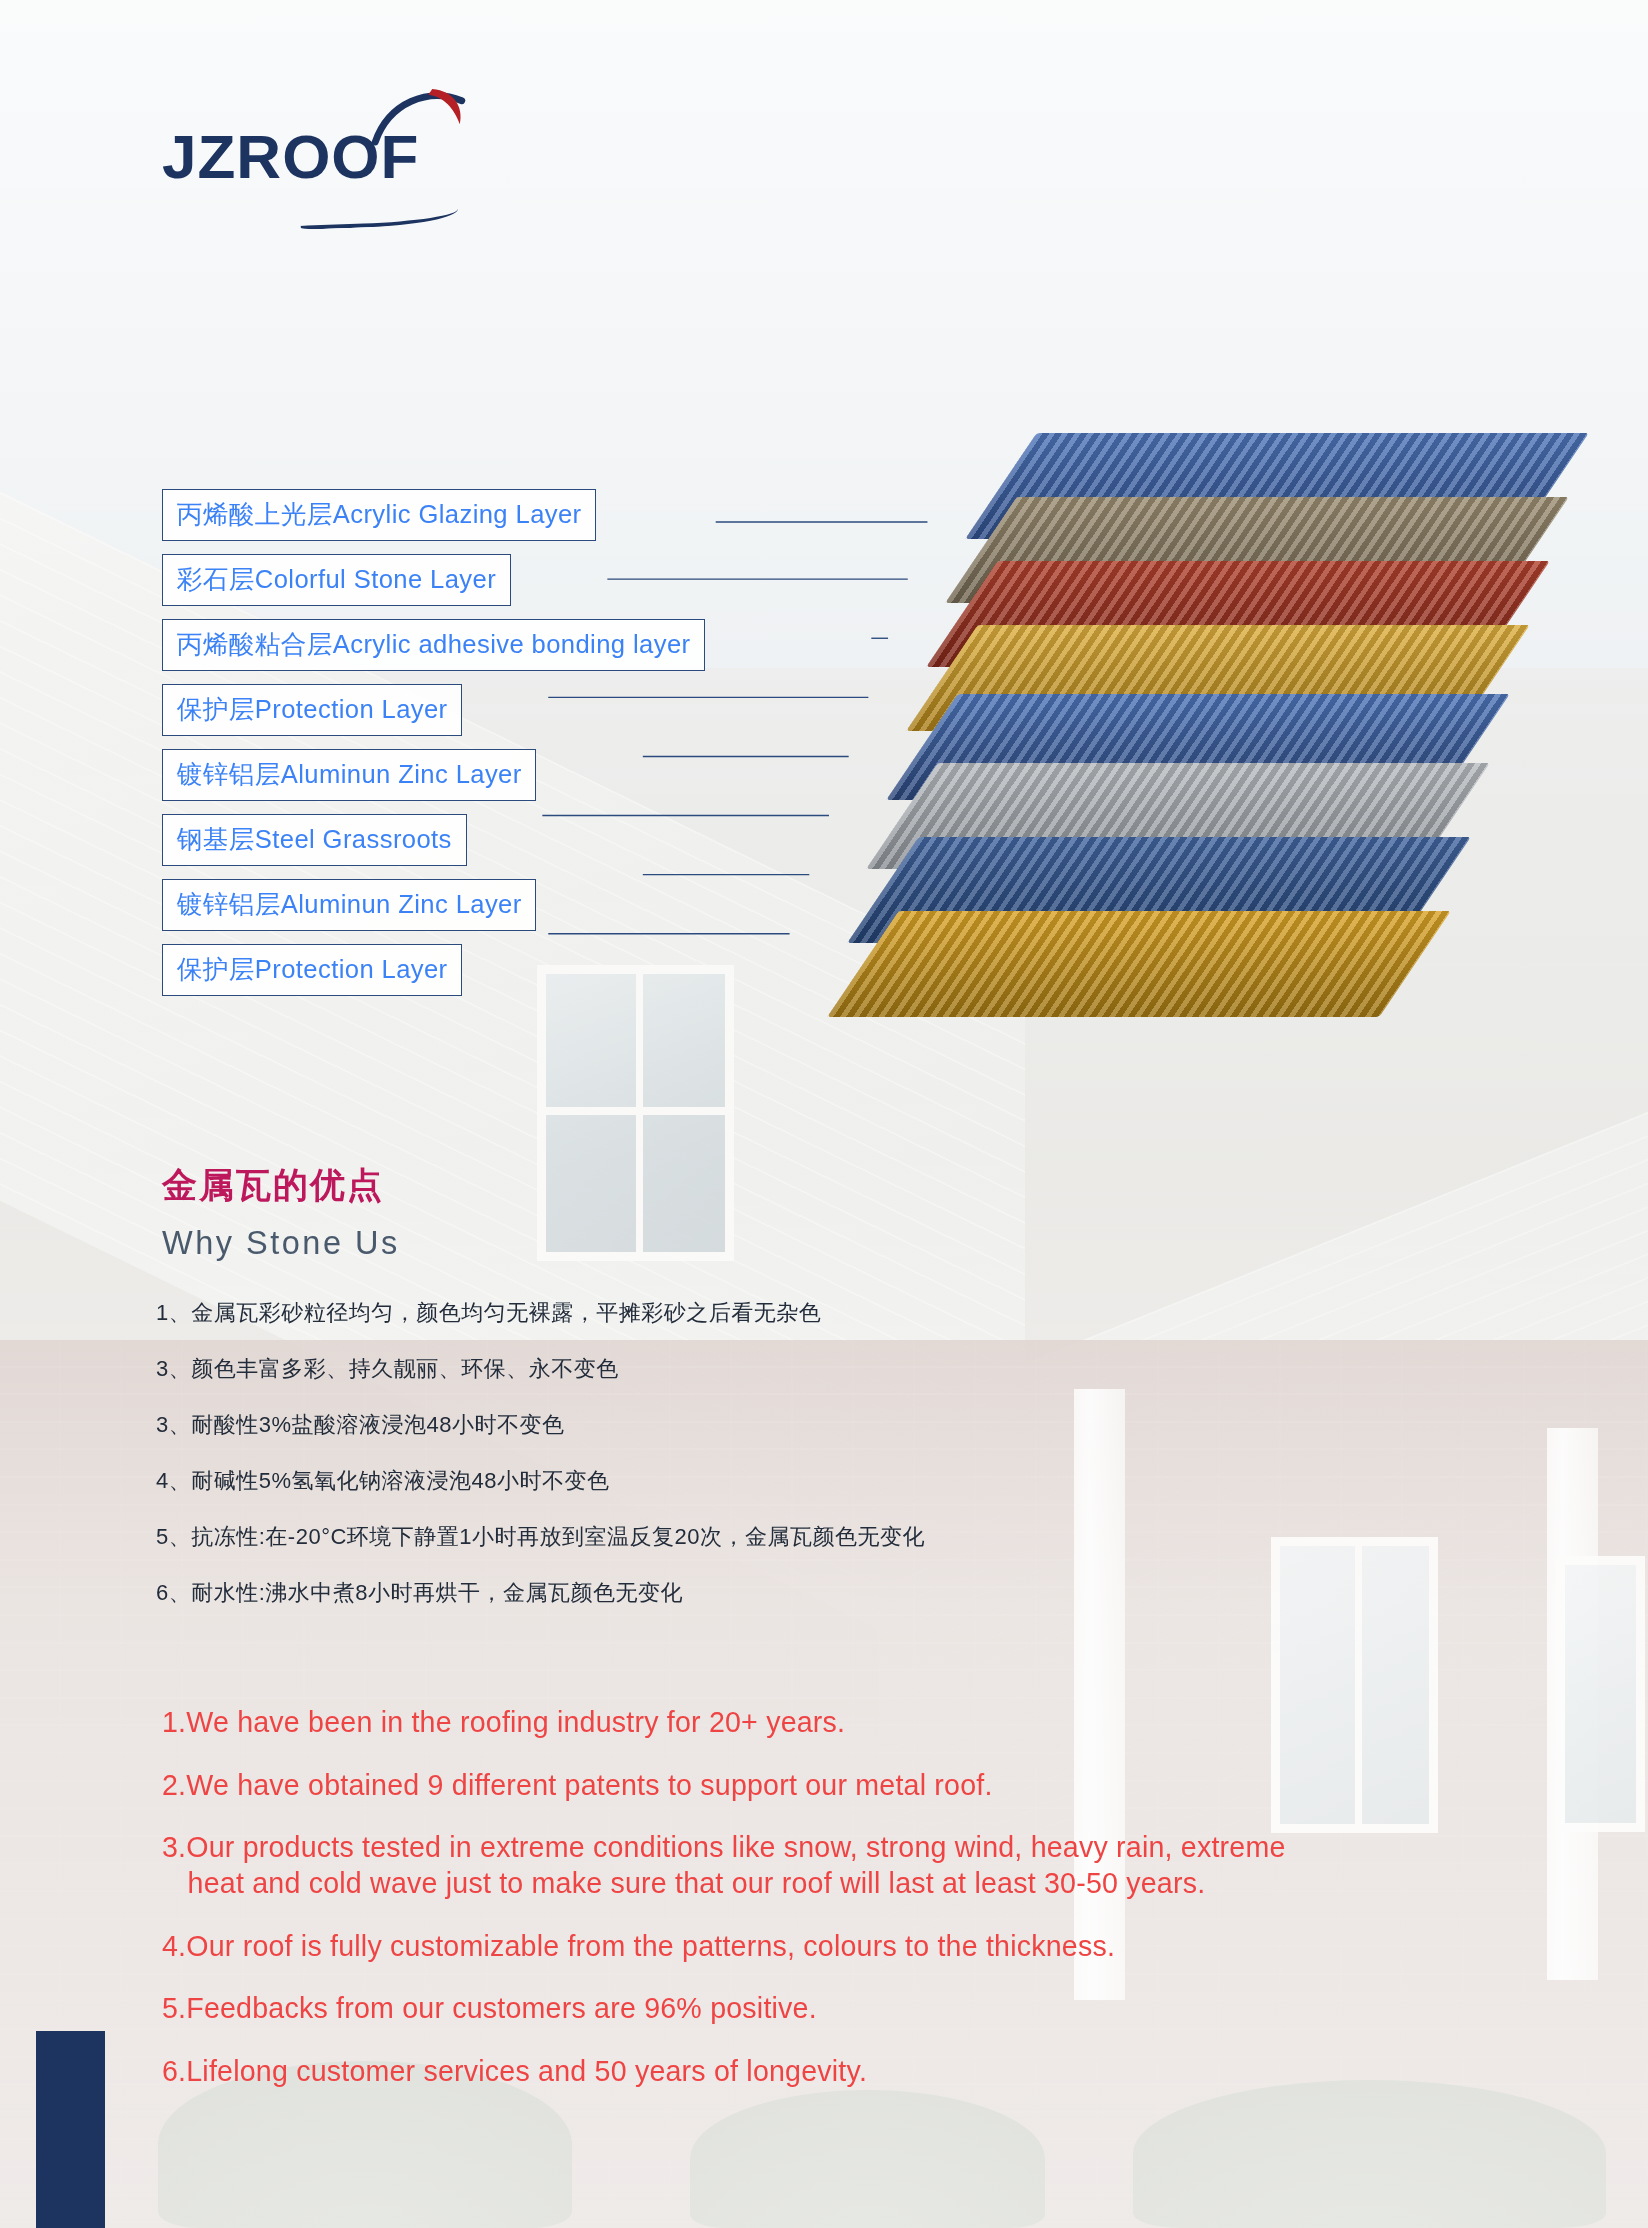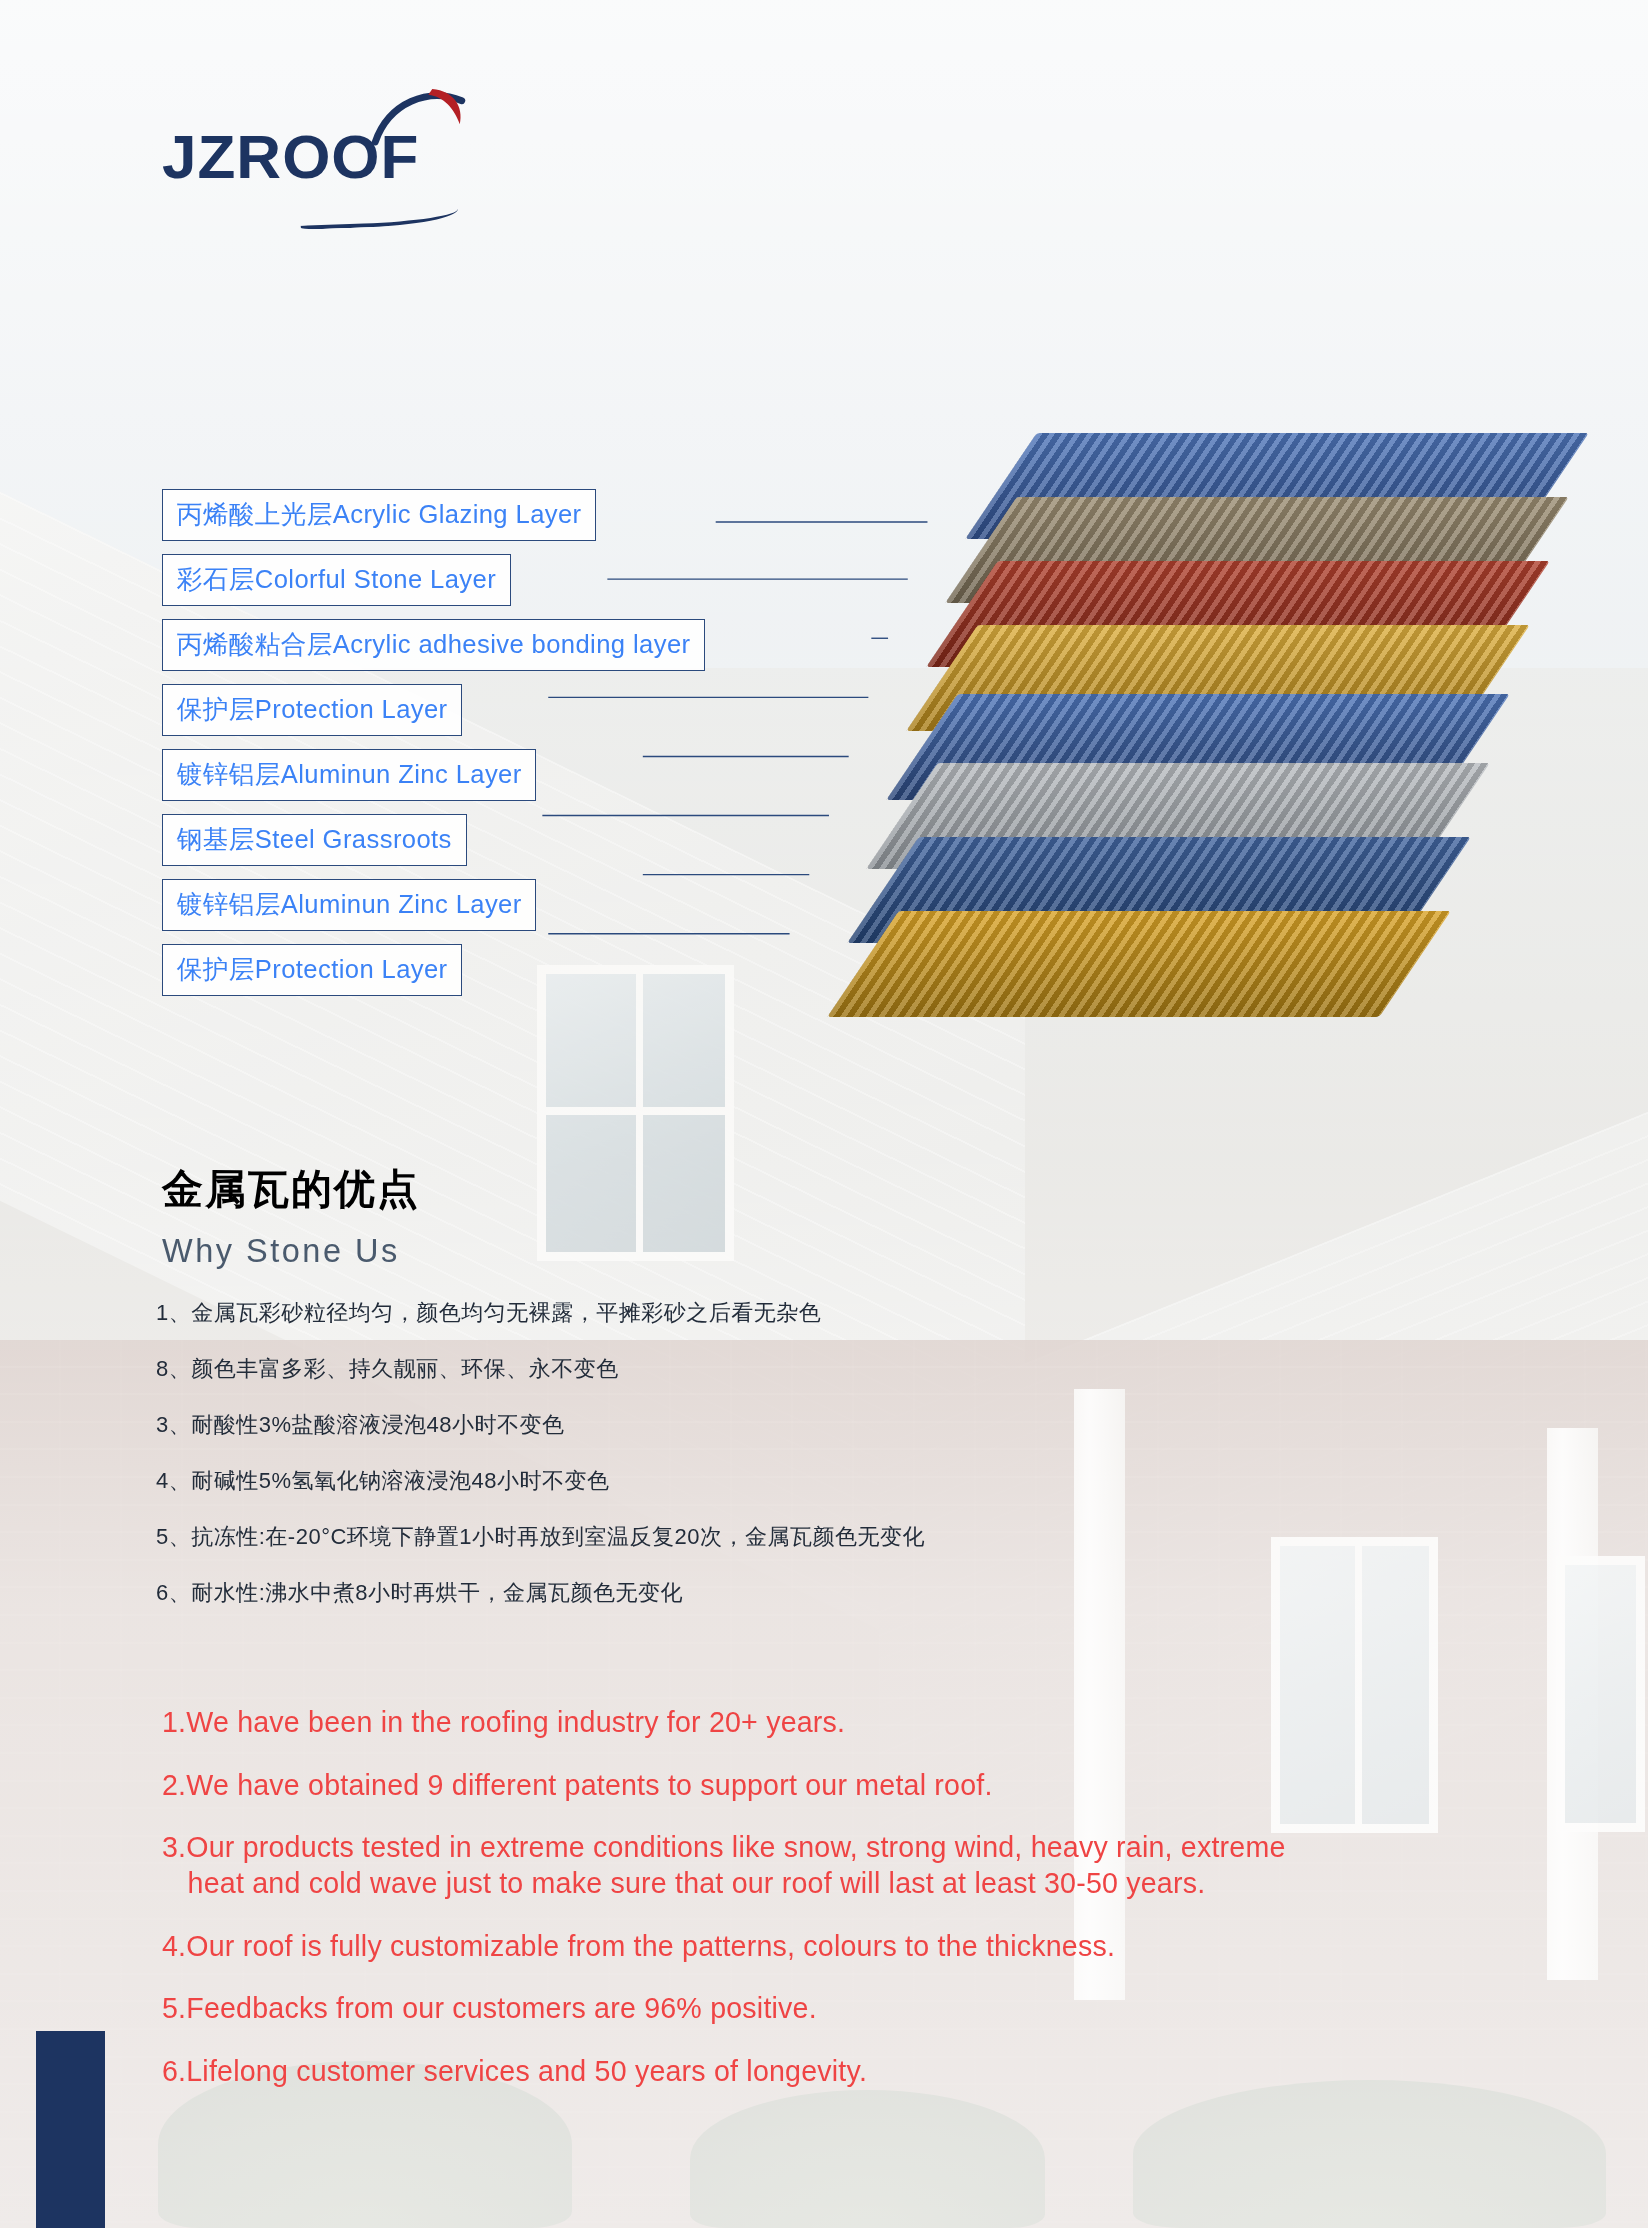--- a/index.html
+++ b/index.html
@@ -162,21 +162,21 @@
     letter-spacing: 0.4px;
   }
   .label-row { display: block; }
 
   
   .sec-head {
     position: absolute;
     left: 126px; top: 1162px;
   }
   .sec-title-cn {
-    font-size: 41px; font-weight: bold; color: #000000; letter-spacing: 2px;
+    font-size: 35px; font-weight: bold; color: #be185d; letter-spacing: 2px;
     margin: 0 0 15.8px 0;
   }
   .sec-title-en {
     font-size: 32.5px; color: #4a5a6d; letter-spacing: 2.5px; margin: 0;
   }
 
   
   .cn-list { position: absolute; left: 120px; top: 1300px; width: 1399px; }
   .cn-item {
     font-size: 22px; color: #222c3a; line-height: 1.2;
@@ -276,21 +276,21 @@
     <div class="label-row"><span class="label-box">保护层Protection Layer</span></div>
   </div>
 
   <div class="sec-head">
     <div class="sec-title-cn">金属瓦的优点</div>
     <div class="sec-title-en">Why Stone Us</div>
   </div>
 
   <div class="cn-list">
     <div class="cn-item">1、金属瓦彩砂粒径均匀，颜色均匀无裸露，平摊彩砂之后看无杂色</div>
-    <div class="cn-item">8、颜色丰富多彩、持久靓丽、环保、永不变色</div>
+    <div class="cn-item">3、颜色丰富多彩、持久靓丽、环保、永不变色</div>
     <div class="cn-item">3、耐酸性3%盐酸溶液浸泡48小时不变色</div>
     <div class="cn-item">4、耐碱性5%氢氧化钠溶液浸泡48小时不变色</div>
     <div class="cn-item">5、抗冻性:在-20°C环境下静置1小时再放到室温反复20次，金属瓦颜色无变化</div>
     <div class="cn-item">6、耐水性:沸水中煮8小时再烘干，金属瓦颜色无变化</div>
   </div>
 
   <div class="en-list">
     <div class="en-item">
       <span>1.We have been in the roofing industry for 20+ years.</span>
     </div>

